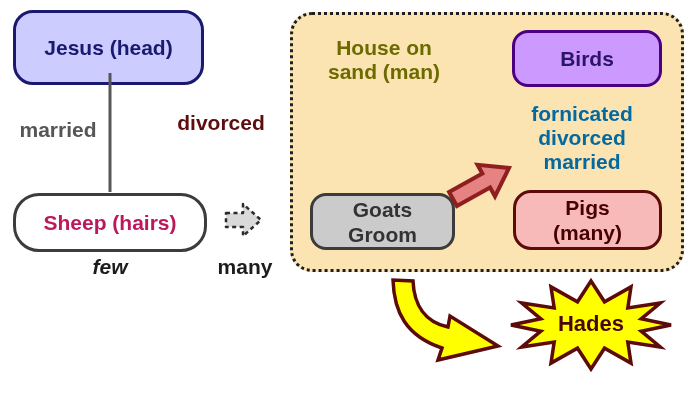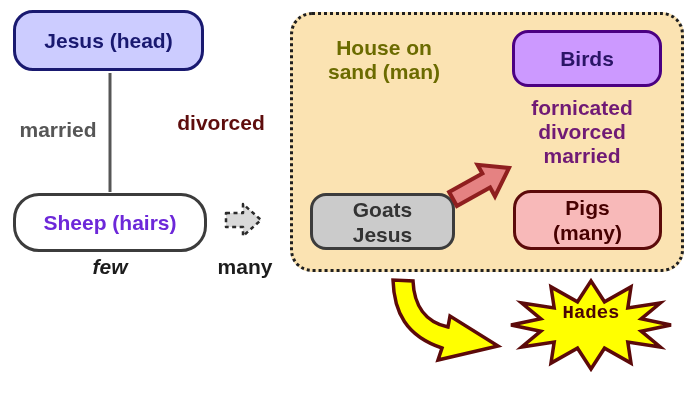--- a/index.html
+++ b/index.html
@@ -5,39 +5,39 @@
   html,body { margin:0; padding:0; background:#ffffff; }
   .stage {
     position:relative; width:688px; height:412px; background:#ffffff;
     font-family:"Liberation Sans", sans-serif; font-weight:bold; overflow:hidden;
   }
   .node {
     position:absolute; display:flex; flex-direction:column; align-items:center;
     justify-content:center; text-align:center; font-size:21px; line-height:25px;
     border-style:solid; border-width:3px; box-sizing:border-box; z-index:3;
   }
-  #node-jesus { left:13px; top:10px; width:191px; height:61px;
+  #node-jesus { left:13px; top:10px; width:191px; height:75px;
     background:#ccccff; border-color:#191970; color:#191970; border-radius:20px; }
   #node-sheep { left:13px; top:193px; width:194px; height:59px;
-    background:#ffffff; border-color:#3c3c3c; color:#6d28d9; border-radius:26px; }
+    background:#ffffff; border-color:#3c3c3c; color:#be185d; border-radius:26px; }
   #node-birds { left:512px; top:30px; width:150px; height:57px;
     background:#cc99ff; border-color:#4b0082; color:#2a1566; border-radius:16px;gap:40px; }
   #node-goats { left:310px; top:193px; width:145px; height:57px;
     background:#cbcbcb; border-color:#3c3c3c; color:#333333; border-radius:16px; }
   #node-pigs { left:513px; top:190px; width:149px; height:60px;
     background:#f8b9b9; border-color:#5c0a0a; color:#470000; border-radius:18px; }
   .float-label { position:absolute; text-align:center; font-size:21px;
     line-height:25px; z-index:4; }
   #lbl-married { left:8px; top:117px; width:100px; color:#565656; }
   #lbl-divsep { left:155px; top:110px; width:132px; color:#5e0d0d; }
   #lbl-few  { left:70px;  top:254px; width:80px; color:#1c1c1c;font-style:italic; }
   #lbl-many { left:205px; top:254px; width:80px; color:#1c1c1c; }
   #lbl-house { left:310px; top:36px; width:148px; color:#6b6b00; line-height:24px; }
-  #lbl-fornicated { left:515px; top:96px; width:134px; color:#701a75; line-height:24px; }
-  #lbl-hades { left:529px; top:301px; width:124px; color:#4a0505; font-size:19px; z-index:7;font-family:Liberation Mono, monospace; }
+  #lbl-fornicated { left:515px; top:102px; width:134px; color:#0369a1; line-height:24px; }
+  #lbl-hades { left:529px; top:311px; width:124px; color:#4a0505; font-size:22px; z-index:7; }
   #world-container {
     position:absolute; left:290px; top:12px; width:394px; height:260px;
     background:#fbe3b2; border:3.5px dotted #1f1f1f; border-radius:22px;
     box-sizing:border-box; z-index:1;
   }
   svg.layer { position:absolute; left:0; top:0; z-index:6; pointer-events:none; }
 </style>
 </head>
 <body>
 
@@ -52,21 +52,21 @@
   <div class="node" id="node-sheep">
     <span>Sheep (hairs)</span>
   </div>
 
   <div class="node" id="node-birds">
     <span>Birds</span>
   </div>
 
   <div class="node" id="node-goats">
     <span>Goats</span>
-    <span>Jesus</span>
+    <span>Groom</span>
   </div>
 
   <div class="node" id="node-pigs">
     <span>Pigs</span>
     <span>(many)</span>
   </div>
 
   <div class="float-label" id="lbl-married">married</div>
 
   <div class="float-label" id="lbl-divsep">

